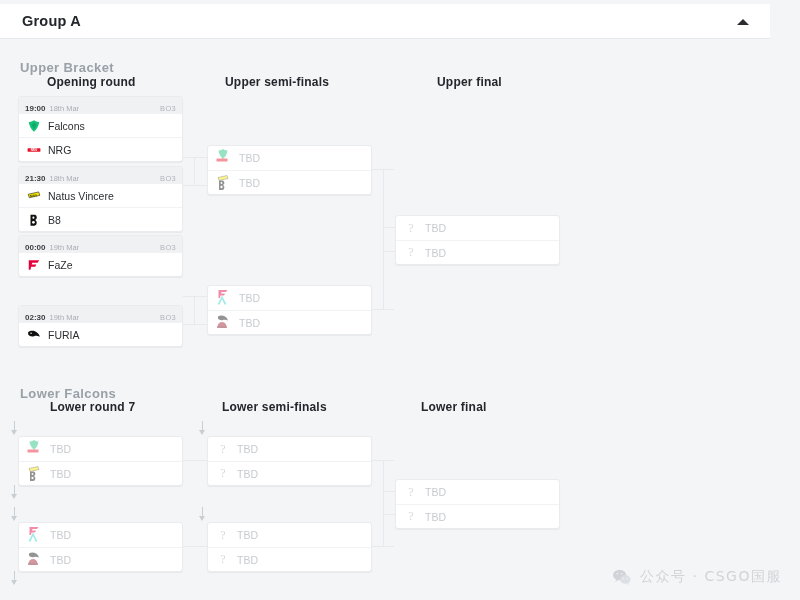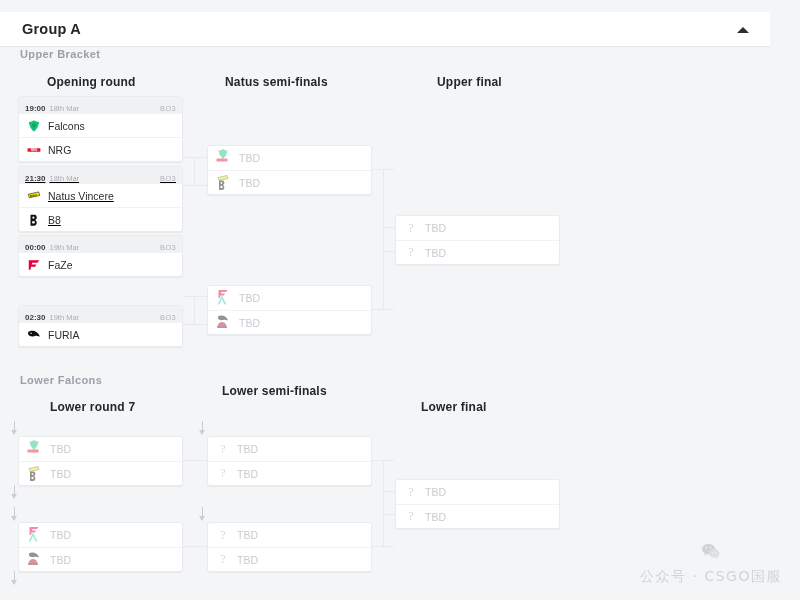--- a/index.html
+++ b/index.html
@@ -6,21 +6,21 @@
   html, body {
     width: 800px; height: 600px;
     background: #f4f5f7;
     font-family: "Liberation Sans", sans-serif;
     overflow: hidden;
   }
   .page { position: relative; width: 800px; height: 600px; }
 
   
   .group-header {
-    position: absolute; left: 0; top: 12px; width: 770px; height: 35px;
+    position: absolute; left: 0; top: 4px; width: 770px; height: 35px;
     background: #ffffff;
     border-bottom: 1px solid #e6e8eb;
     display: flex; align-items: center;
   }
   .group-title {
     margin-left: 22px;
     font-size: 14.5px; font-weight: bold; color: #24262b;
     letter-spacing: .2px;
   }
   .collapse-btn {
@@ -32,22 +32,23 @@
   .chev-up {
     width: 0; height: 0;
     border-left: 6px solid transparent;
     border-right: 6px solid transparent;
     border-bottom: 6px solid #2b2d31;
   }
 
   
   .bracket-label {
     position: absolute; left: 20px;
-    font-size: 11px; color: #9aa0a8; font-weight: bold;
+    font-size: 13px; color: #9aa0a8; font-weight: bold;
     letter-spacing: .4px;
+    margin-top: 12px;
   }
   .round-title {
     position: absolute;
     font-size: 12px; font-weight: bold; color: #24262b;
     letter-spacing: .2px;
     white-space: nowrap;
   }
 
   
   .match {
@@ -114,21 +115,20 @@
     border-left: 3.5px solid transparent;
     border-right: 3.5px solid transparent;
     border-top: 5px solid #c9ced4;
   }
 
   
   .watermark {
     position: absolute; right: 18px; bottom: 14px;
     display: flex; align-items: center; gap: 8px;
     opacity: .55;
-    flex-direction: column;
   }
   .wm-text {
     font-size: 14px; color: #b4b9bf; letter-spacing: 1.5px;
     font-family: "DejaVu Sans", sans-serif;
   }
   .wm-icon { width: 20px; height: 18px; }
 </style>
 </head>
 <body>
 
@@ -137,21 +137,21 @@
   <div class="group-header">
     <div class="group-title">Group A</div>
     <div class="collapse-btn">
       <div class="chev-up"></div>
     </div>
   </div>
 
   <div class="bracket-label" style="top:48px">Upper Bracket</div>
 
   <div class="round-title" style="left:47px; top:75px">Opening round</div>
-  <div class="round-title" style="left:225px; top:75px">Natus semi-finals</div>
+  <div class="round-title" style="left:225px; top:75px">Upper semi-finals</div>
   <div class="round-title" style="left:437px; top:75px">Upper final</div>
 
   <div class="conn conn-h" style="left:183px; top:157px; width:24px;"></div>
   <div class="conn conn-v" style="left:194px; top:157px; height:28px;"></div>
   <div class="conn conn-h" style="left:183px; top:185px; width:24px;"></div>
 
   <div class="conn conn-h" style="left:183px; top:296px; width:24px;"></div>
   <div class="conn conn-v" style="left:194px; top:296px; height:28px;"></div>
   <div class="conn conn-h" style="left:183px; top:324px; width:24px;"></div>
 
@@ -180,21 +180,21 @@
       <span class="logo">
         <svg viewBox="0 0 24 24">
             <rect x="1" y="9" width="22" height="6" rx="1" fill="#e8132b"></rect>
             <text x="12" y="13.8" font-size="5" fill="#fff" text-anchor="middle" font-family="sans-serif" font-weight="bold">NRG</text>
           </svg>
       </span>
       <span class="team-name">NRG</span>
     </div>
   </div>
 
-  <div class="match" style="left:18px; top:166px;text-decoration:underline;">
+  <div class="match" style="left:18px; top:166px;">
     <div class="match-head">
       <span class="m-time">21:30</span>
       <span class="m-date">18th Mar</span>
       <span class="m-bo">BO3</span>
     </div>
     <div class="team-row">
       <span class="logo">
         <svg viewBox="0 0 24 24">
             <path d="M2 9l18-4 2 6-18 4z" fill="#f5e800" stroke="#1b1b1b" stroke-width="1"></path>
             <text x="11" y="13" font-size="5" fill="#1b1b1b" text-anchor="middle" font-family="sans-serif" font-weight="bold" transform="rotate(-8 11 13)">NAVI</text>
@@ -307,21 +307,21 @@
     </div>
     <div class="team-row tbd">
       <span class="qmark">?</span>
       <span class="team-name">TBD</span>
     </div>
   </div>
 
   <div class="bracket-label" style="top:374px">Lower Falcons</div>
 
   <div class="round-title" style="left:50px; top:400px">Lower round 7</div>
-  <div class="round-title" style="left:222px; top:384px">Lower semi-finals</div>
+  <div class="round-title" style="left:222px; top:400px">Lower semi-finals</div>
   <div class="round-title" style="left:421px; top:400px">Lower final</div>
 
   <div class="drop-arrow" style="left:10px; top:421px;">
       <span class="shaft"></span>
       <span class="head"></span>
     </div>
   <div class="drop-arrow" style="left:10px; top:485px;">
       <span class="shaft"></span>
       <span class="head"></span>
     </div>

